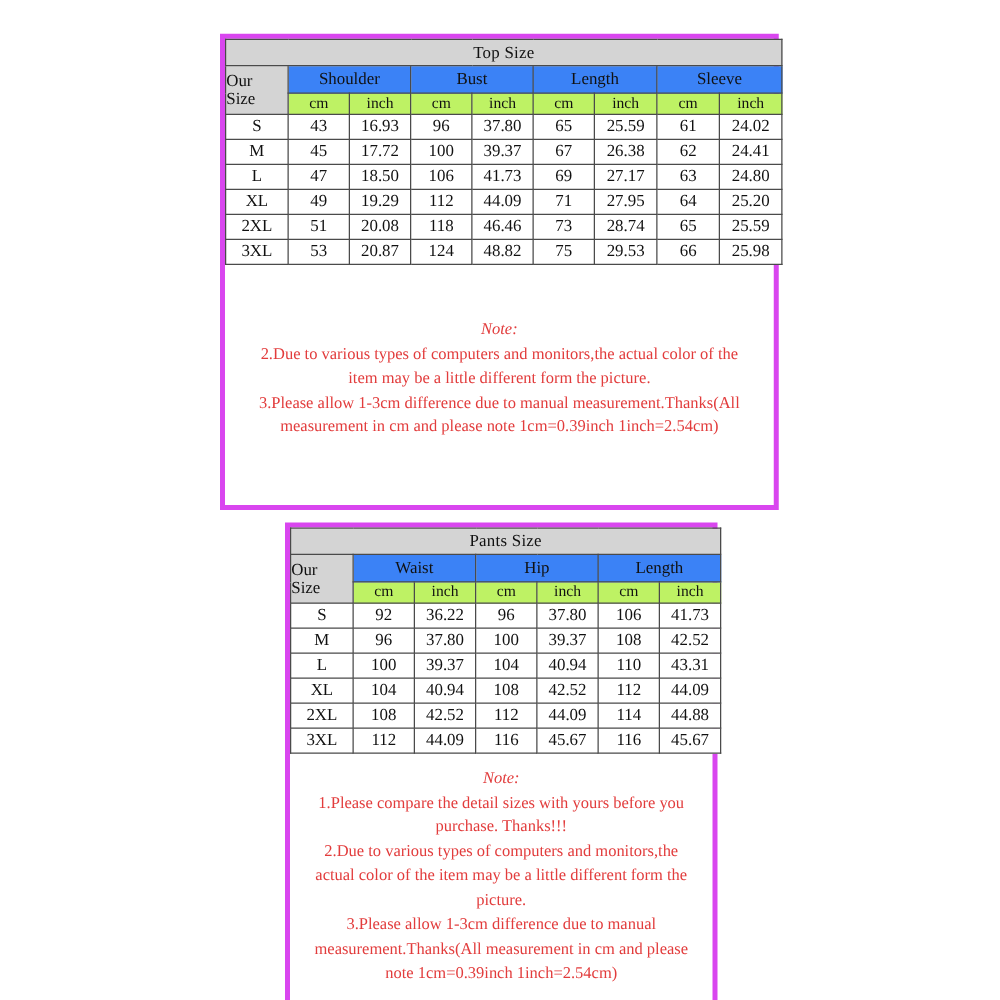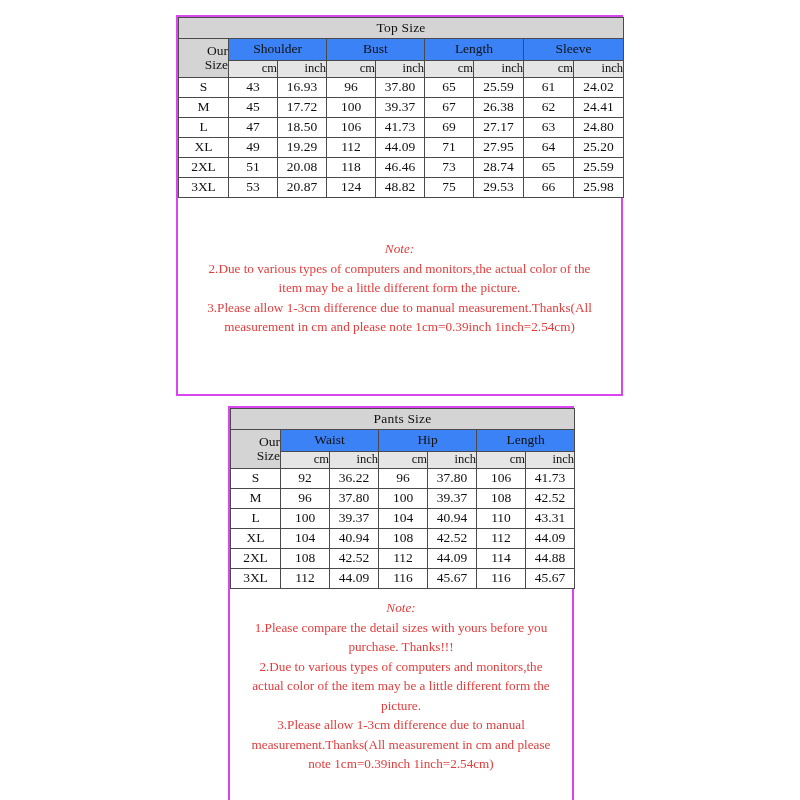--- a/index.html
+++ b/index.html
@@ -11,22 +11,23 @@
     width: 800px;
     height: 800px;
     font-family: "Liberation Serif", "DejaVu Serif", serif;
     position: relative;
     overflow: hidden;
   }
 
   .panel {
     position: absolute;
     box-sizing: border-box;
-    border: 2px solid #d946ef;
+    border: 4px solid #d946ef;
     background: #ffffff;
+    margin-top: 12px;
   }
 
   
   #top-panel {
     left: 176px;
     top: 15px;
     width: 447px;
     height: 381px;
   }
   
@@ -61,29 +62,29 @@
   }
   .grp-cell {
     background: #3b82f6;
     text-align: center;
     font-weight: bold;
     font-size: 13.5px;
     height: 21px;
   }
   .oursize-cell {
     background: #d4d4d4;
-    text-align: right;
+    text-align: left;
     font-weight: bold;
     font-size: 13.5px;
     line-height: 1.22;
     height: 37px;
   }
   .unit-cell {
-    background: #e5e5e5;
-    text-align: right;
+    background: #bef264;
+    text-align: center;
     font-size: 12.5px;
     height: 16px;
     padding-left: 3px;
   }
   .size-cell {
     background: #ffffff;
     text-align: center;
     font-size: 13.5px;
     height: 19px;
   }

